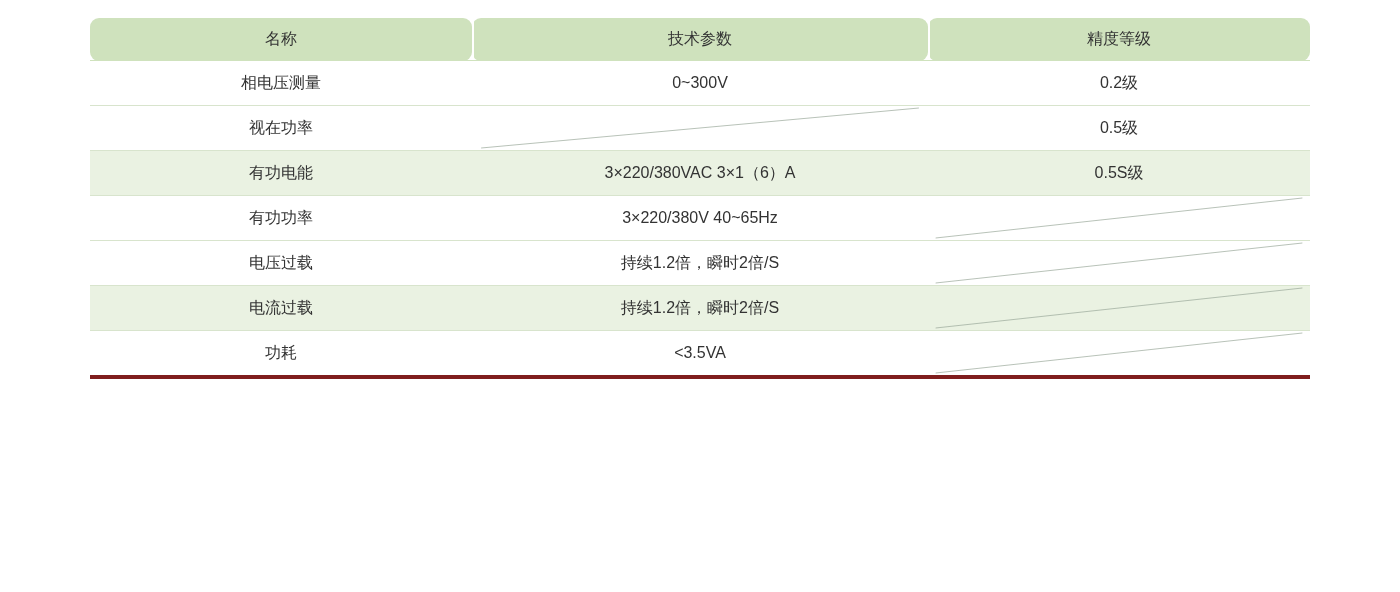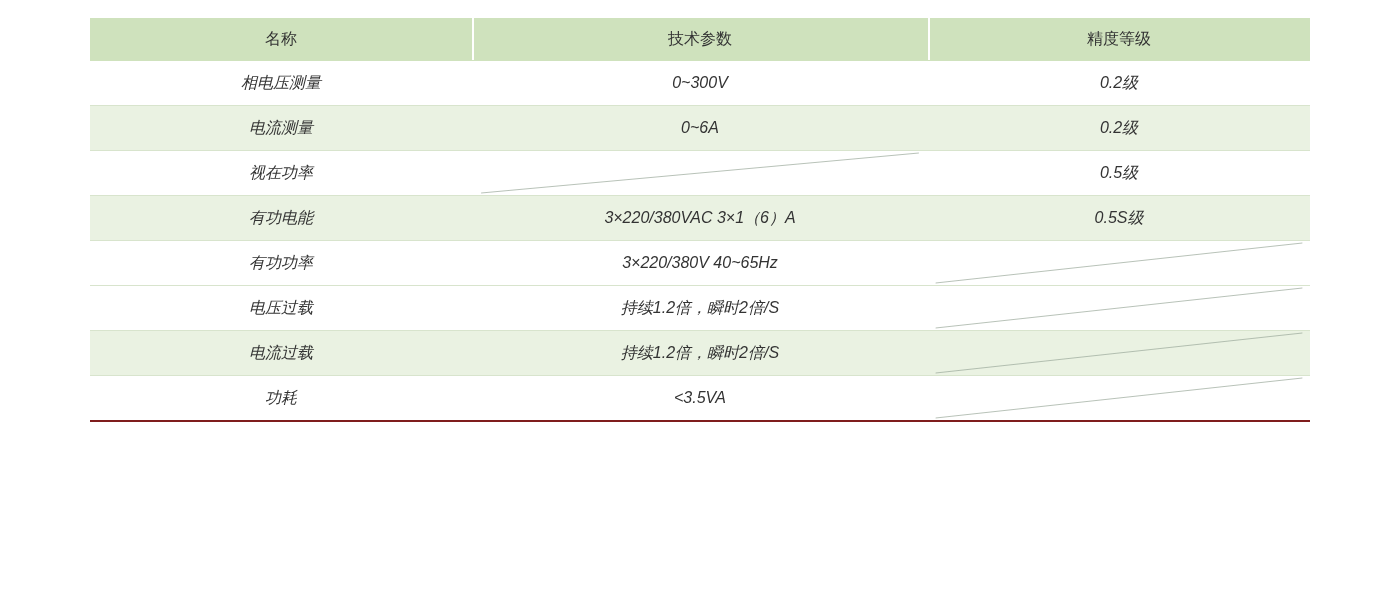--- a/index.html
+++ b/index.html
@@ -41,29 +41,30 @@
     font-size: 16px;
     font-weight: normal;
     border-bottom: 1px solid #d8e4cd;
     position: relative;
   }
   .spec-table thead th {
     background: #cfe2bd;
     color: #333333;
     border-bottom: 1px solid #cfe2bd;
     height: 42px;
+    border-radius: 9px;
   }
   .spec-table tbody tr.odd td {
     background: #ffffff;
   }
   .spec-table tbody tr.even td {
     background: #eaf2e2;
   }
   .spec-table tbody tr:last-child td {
-    border-bottom: 2px solid #7f1d1d;
+    border-bottom: 4px solid #7f1d1d;
   }
   
   .spec-table thead th.sep-left::before {
     content: "";
     position: absolute;
     left: 0;
     top: 0;
     bottom: 0;
     width: 2px;
     background: #ffffff;
@@ -79,21 +80,20 @@
     overflow: hidden;
   }
   .slash svg {
     width: 100%;
     height: 100%;
     display: block;
   }
   .cell-text {
     position: relative;
     z-index: 2;
-    font-style: italic;
   }
 </style>
 </head>
 <body>
 
 <div class="page">
   <table class="spec-table">
     <colgroup>
       <col class="c1">
       <col class="c2">
@@ -103,25 +103,20 @@
       <tr>
         <th>名称</th>
         <th class="sep-left">技术参数</th>
         <th class="sep-left">精度等级</th>
       </tr>
     </thead>
     <tbody id="table-body">
         <tr class="odd">
           <td><span class="cell-text">相电压测量</span></td>
           <td><span class="cell-text">0~300V</span></td>
-          <td><span class="cell-text">0.2级</span></td>
-        </tr>
-        <tr class="even">
-          <td><span class="cell-text">电流测量</span></td>
-          <td><span class="cell-text">0~6A</span></td>
           <td><span class="cell-text">0.2级</span></td>
         </tr>
         <tr class="odd">
           <td><span class="cell-text">视在功率</span></td>
           <td>
             <span class="slash">
               <svg viewBox="0 0 100 44" preserveAspectRatio="none">
                 <line x1="2" y1="42" x2="98" y2="2" stroke="#9aa79a" stroke-width="0.7" vector-effect="non-scaling-stroke"></line>
               </svg>
             </span>

